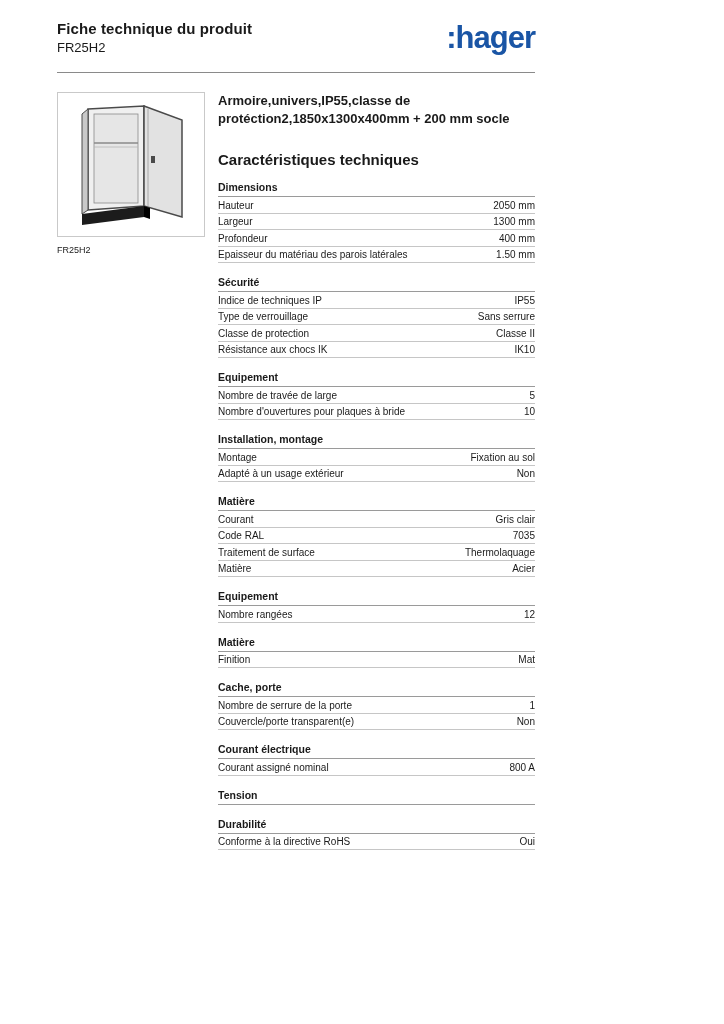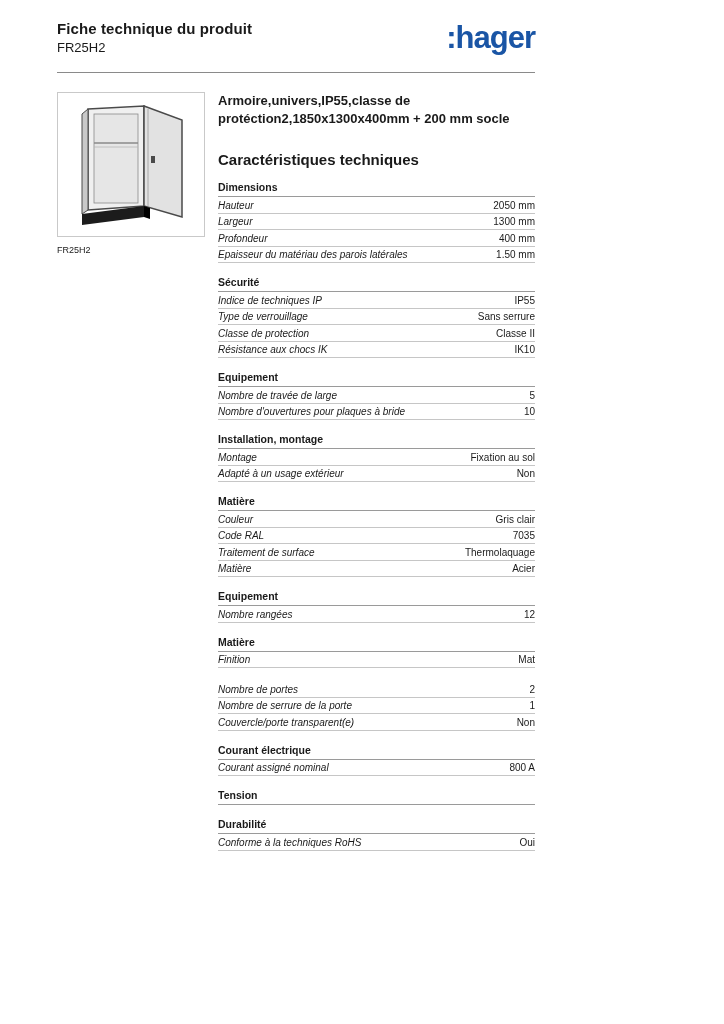--- a/index.html
+++ b/index.html
@@ -83,21 +83,21 @@
     border-bottom: 1px solid #9a9a9a;
   }
   .spec-row {
     display: flex;
     justify-content: space-between;
     align-items: baseline;
     font-size: 10px;
     padding: 2.5px 0 2px 0;
     border-bottom: 1px solid #c6c6c6;
   }
-  .spec-label { text-align: center; padding-right: 10px; font-style: italic; }
+  .spec-label { text-align: center; padding-right: 10px; }
   .spec-value { text-align: left; white-space: nowrap; }
 
   
   .footer {
     position: absolute;
     left: 57px; right: 57px; bottom: 16px;
     border-top: 1px solid #8a8a8a;
     padding-top: 6px;
     display: flex;
     justify-content: space-between;
@@ -220,21 +220,21 @@
                 <span class="spec-label">Adapté à un usage extérieur</span>
                 <span class="spec-value">Non</span>
               </div>
             </div>
   </div>
 
   <div class="section">
     <div class="section-title">Matière</div>
     <div class="section-rows">
               <div class="spec-row">
-                <span class="spec-label">Couleur</span>
+                <span class="spec-label">Courant</span>
                 <span class="spec-value">Gris clair</span>
               </div>
               <div class="spec-row">
                 <span class="spec-label">Code RAL</span>
                 <span class="spec-value">7035</span>
               </div>
               <div class="spec-row">
                 <span class="spec-label">Traitement de surface</span>
                 <span class="spec-value">Thermolaquage</span>
               </div>
@@ -259,25 +259,22 @@
     <div class="section-title">Matière</div>
     <div class="section-rows">
               <div class="spec-row">
                 <span class="spec-label">Finition</span>
                 <span class="spec-value">Mat</span>
               </div>
             </div>
   </div>
 
   <div class="section">
-    <div class="section-rows">
-              <div class="spec-row">
-                <span class="spec-label">Nombre de portes</span>
-                <span class="spec-value">2</span>
-              </div>
+    <div class="section-title">Cache, porte</div>
+    <div class="section-rows">
               <div class="spec-row">
                 <span class="spec-label">Nombre de serrure de la porte</span>
                 <span class="spec-value">1</span>
               </div>
               <div class="spec-row">
                 <span class="spec-label">Couvercle/porte transparent(e)</span>
                 <span class="spec-value">Non</span>
               </div>
             </div>
   </div>
@@ -293,21 +290,21 @@
   </div>
 
   <div class="section">
     <div class="section-title">Tension</div>
   </div>
 
   <div class="section">
     <div class="section-title">Durabilité</div>
     <div class="section-rows">
               <div class="spec-row">
-                <span class="spec-label">Conforme à la techniques RoHS</span>
+                <span class="spec-label">Conforme à la directive RoHS</span>
                 <span class="spec-value">Oui</span>
               </div>
             </div>
   </div>
 </div>
     </div>
 
   </div>
 
 

